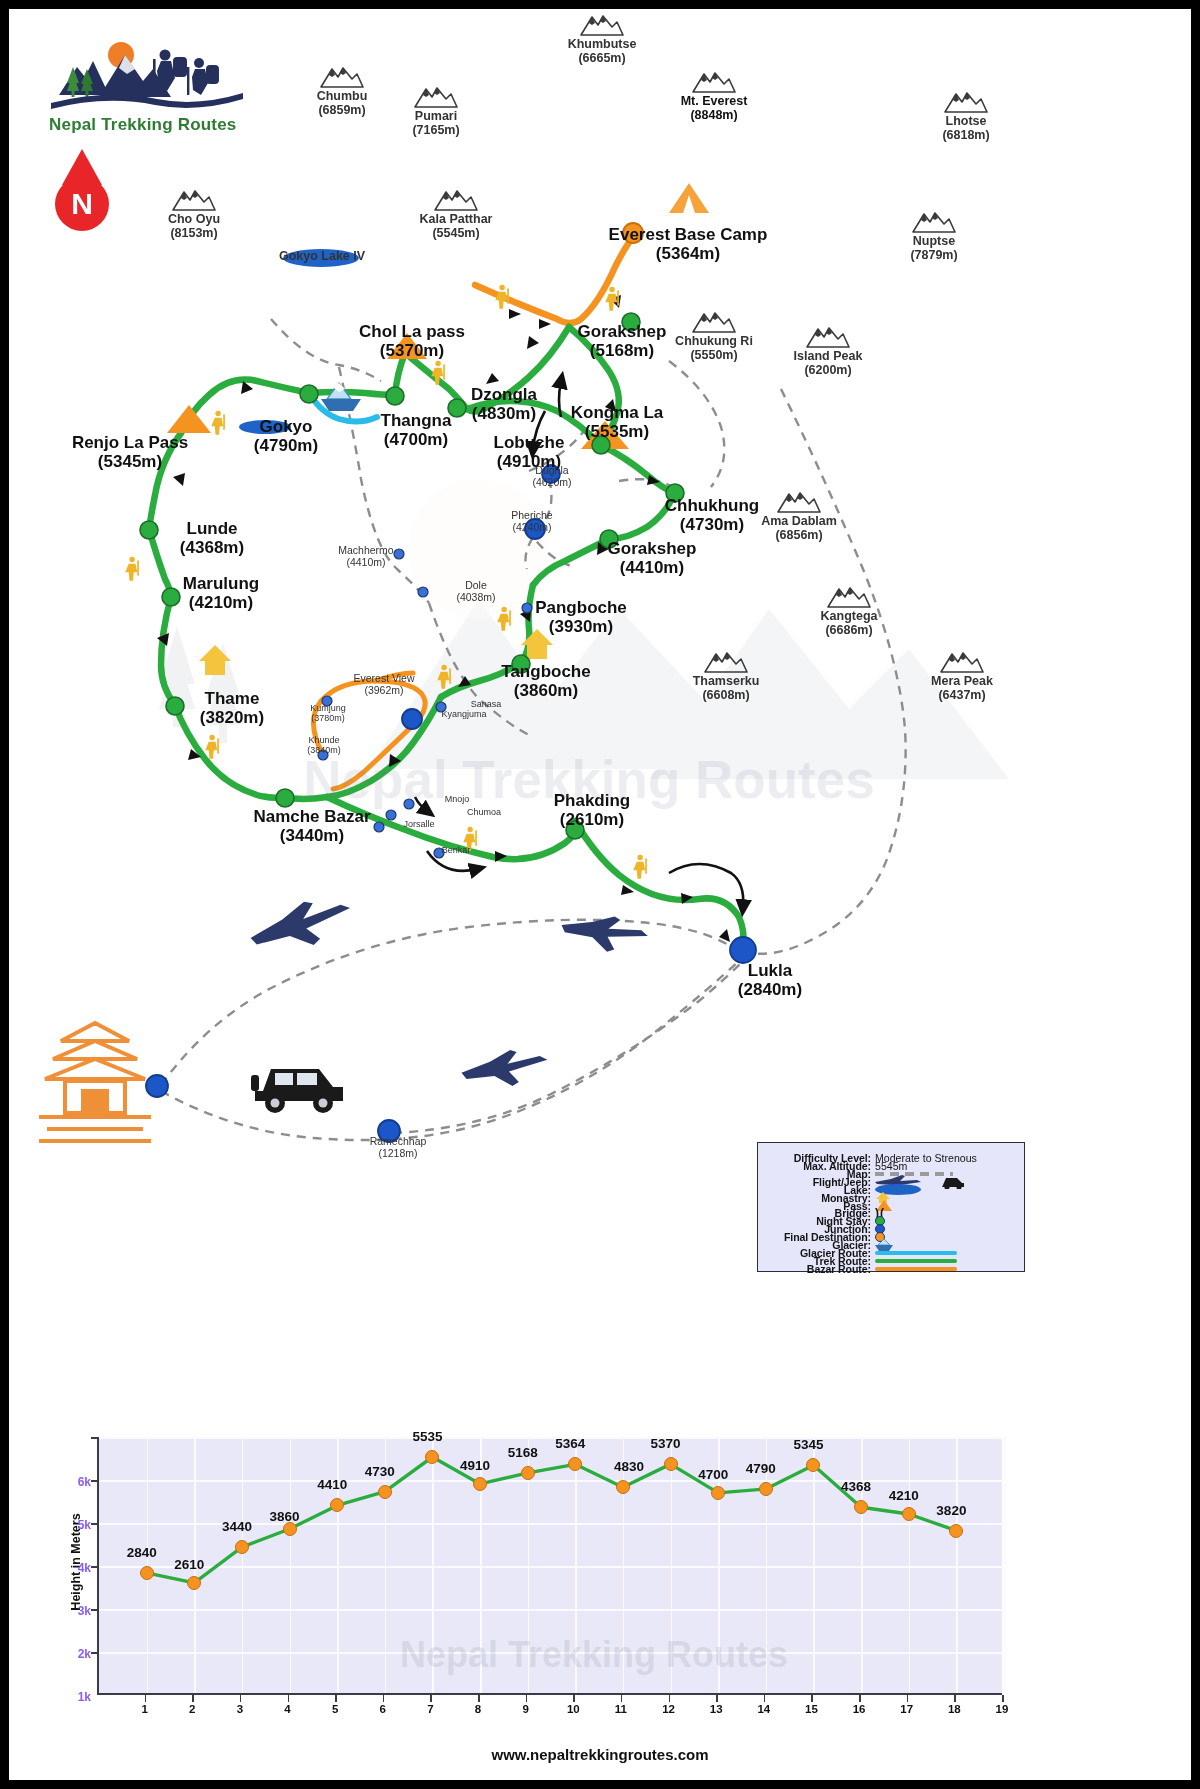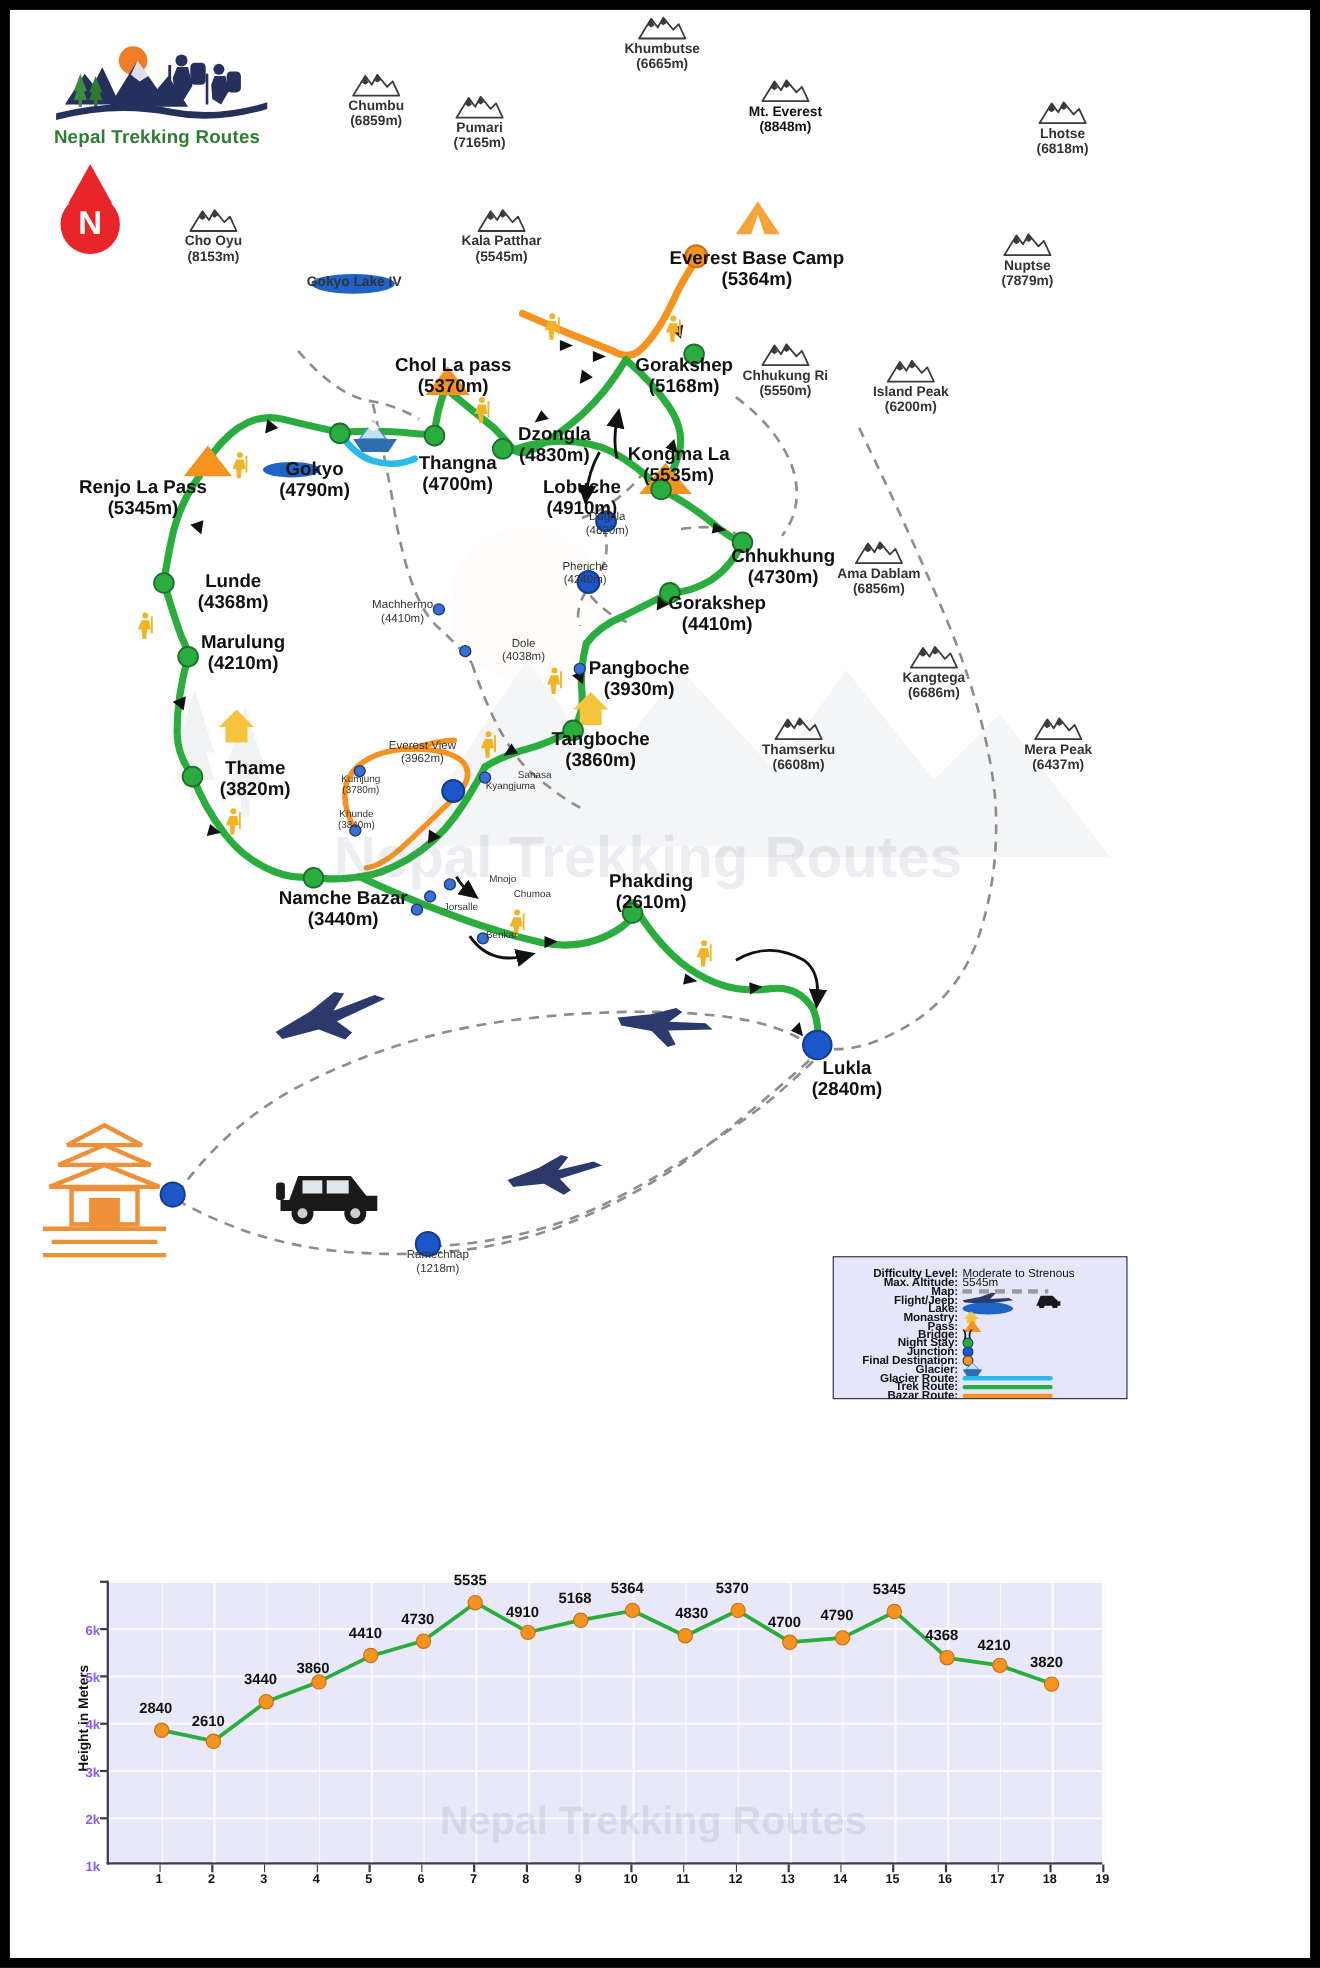--- a/index.html
+++ b/index.html
@@ -974,13 +974,14 @@
         <div class="ytick" style="top: 78px;">4k</div>
         <div class="ytickmark" style="top: 43px;"></div>
         <div class="ytick" style="top: 35px;">5k</div>
         <div class="ytickmark" style="top: 0px;"></div>
         <div class="ytick" style="top: -8px;">6k</div>
       </div>
   </div>
 
   <div class="abs" id="wm2">Nepal Trekking Routes</div>
 
+  <div class="abs" id="footer-url">www.nepaltrekkingroutes.com</div>
 </div>
 
 </body></html>

